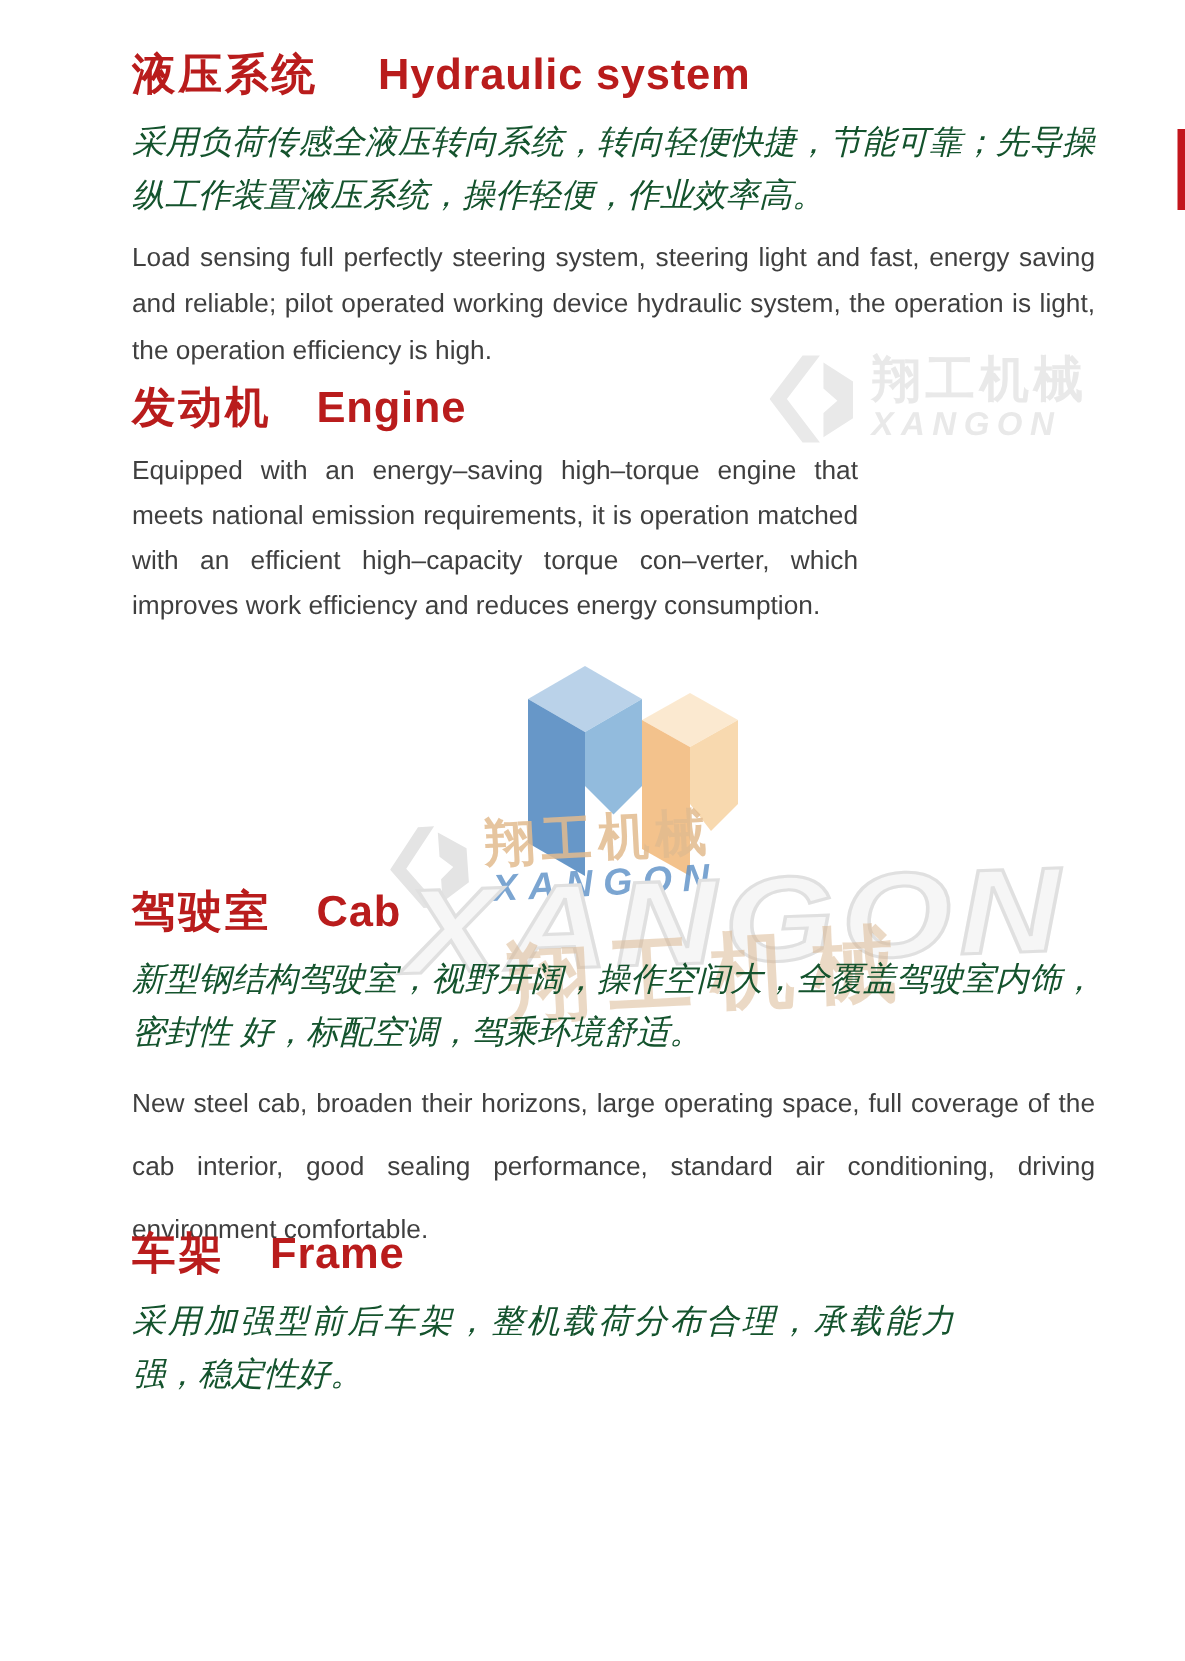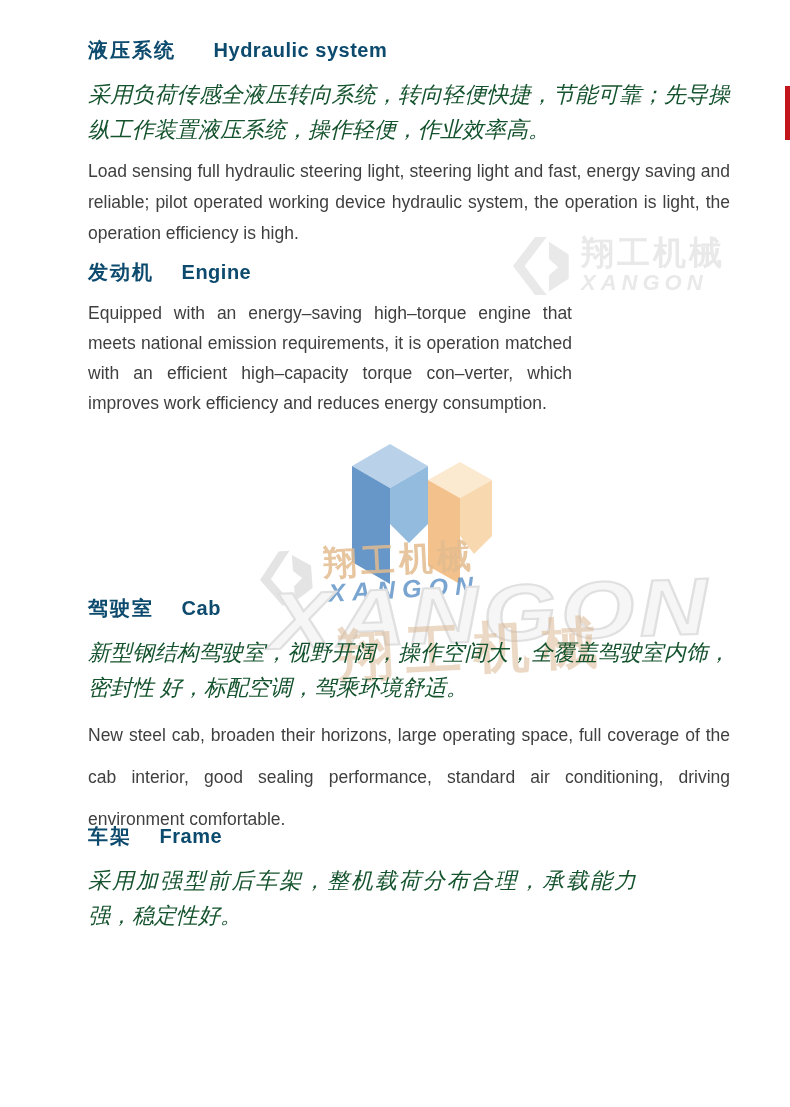--- a/index.html
+++ b/index.html
@@ -30,21 +30,21 @@
     transform:rotate(-2deg) scaleX(1.18);transform-origin:left top;
   }
   .wm-tancn{
     left:336px;top:626px;font-size:56px;font-weight:bold;color:#d9b48c;opacity:.5;
     letter-spacing:12px;line-height:60px;white-space:nowrap;transform:rotate(-3deg);transform-origin:left top;
   }
   .red-mark{position:absolute;right:0;top:86px;width:5px;height:54px;background:#c3151c;z-index:1;}
 
   
   .sec{position:absolute;left:88px;z-index:2;}
-  .sec h2{margin:0;font-size:20px;font-weight:bold;color:#0c4a6e;line-height:33px;white-space:nowrap;}
+  .sec h2{margin:0;font-size:29px;font-weight:bold;color:#b91c1c;line-height:33px;white-space:nowrap;}
   .t-cn{letter-spacing:2px;}
   .t-en{margin-left:22px;letter-spacing:.5px;}
   .s1 .t-en{margin-left:32px;}
   .cn{font-size:22px;line-height:35px;color:#14532d;text-align:justify;margin:10px 0 0;font-style:italic;}
   .en{font-size:17.5px;line-height:31px;color:#3f3f3f;text-align:justify;margin:9px 0 0;}
 
   .s1{top:34px;width:642px;}
   .s2{top:256px;width:484px;}
   .s2 .cn{letter-spacing:2px;}
   .s2 .en{line-height:30px;}
@@ -94,21 +94,21 @@
   <div class="wm wm-tancn">翔工机械</div>
 
   <div class="red-mark"></div>
 
   <section class="sec s1">
     <h2>
       <span class="t-cn">液压系统</span>
       <span class="t-en">Hydraulic system</span>
     </h2>
     <p class="cn">采用负荷传感全液压转向系统，转向轻便快捷，节能可靠；先导操 纵工作装置液压系统，操作轻便，作业效率高。</p>
-    <p class="en">Load sensing full hydraulic steering light, steering light and fast, energy saving and reliable; pilot operated working device hydraulic system, the operation is light, the operation efficiency is high.</p>
+    <p class="en">Load sensing full perfectly steering system, steering light and fast, energy saving and reliable; pilot operated working device hydraulic system, the operation is light, the operation efficiency is high.</p>
   </section>
 
   <section class="sec s2">
     <h2>
       <span class="t-cn">发动机</span>
       <span class="t-en">Engine</span>
     </h2>
     <p class="en">Equipped with an energy–saving high–torque engine that meets national emission requirements, it is operation matched with an efficient high–capacity torque con–verter, which improves work efficiency and reduces energy consumption.</p>
   </section>
 

